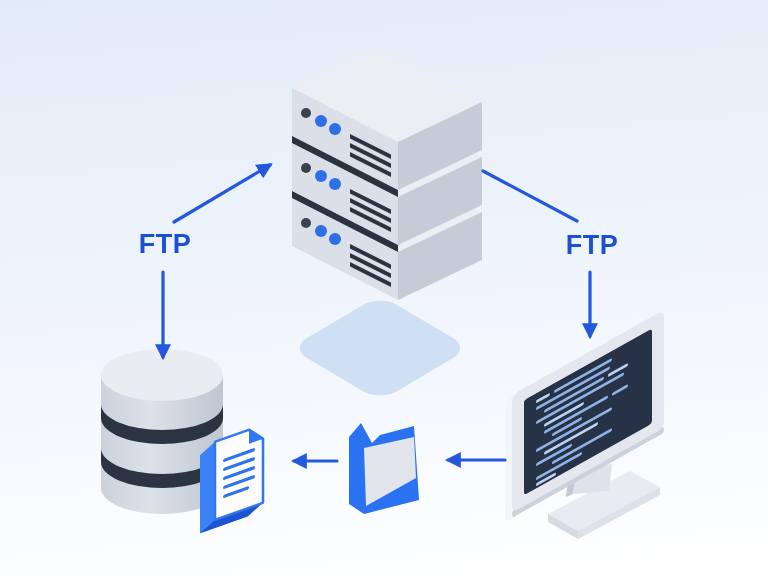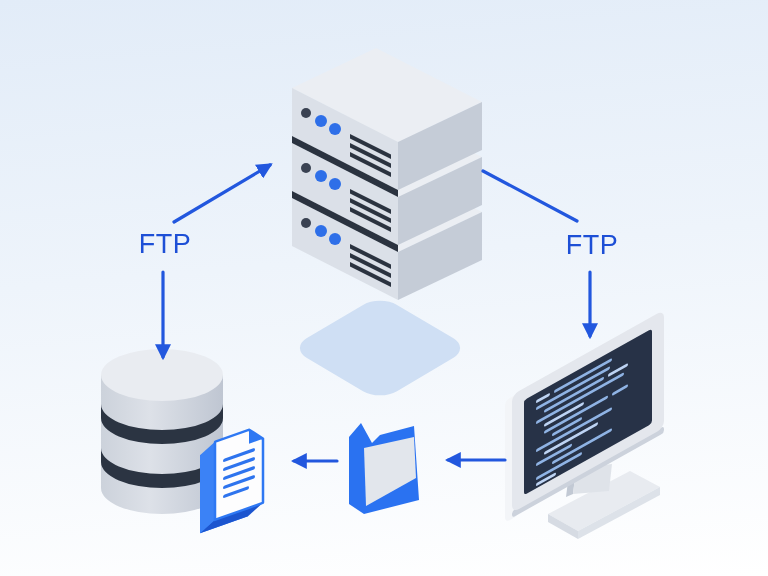--- a/index.html
+++ b/index.html
@@ -4,21 +4,21 @@
 <style>
   html,body{margin:0;padding:0;}
   body{font-family:"Liberation Sans", sans-serif;}
   .canvas{
     position:relative;width:768px;height:576px;overflow:hidden;
     background:linear-gradient(175deg, var(--c-bg_top) 0%, var(--c-bg_mid) 45%, var(--c-bg_bottom) 100%);
   }
   .scene{position:absolute;left:0;top:0;}
   .ftp-label{
     position:absolute;width:70px;text-align:center;
-    font-weight:400;font-size:27px;letter-spacing:.5px;
+    font-weight:700;font-size:27px;letter-spacing:.5px;
     color:var(--c-accent_text);
   }
   .ftp-left{left:130px;top:229px;}
   .ftp-right{left:557px;top:230px;}
 </style>
 </head>
 <body>
 
 <div class="canvas">
 

